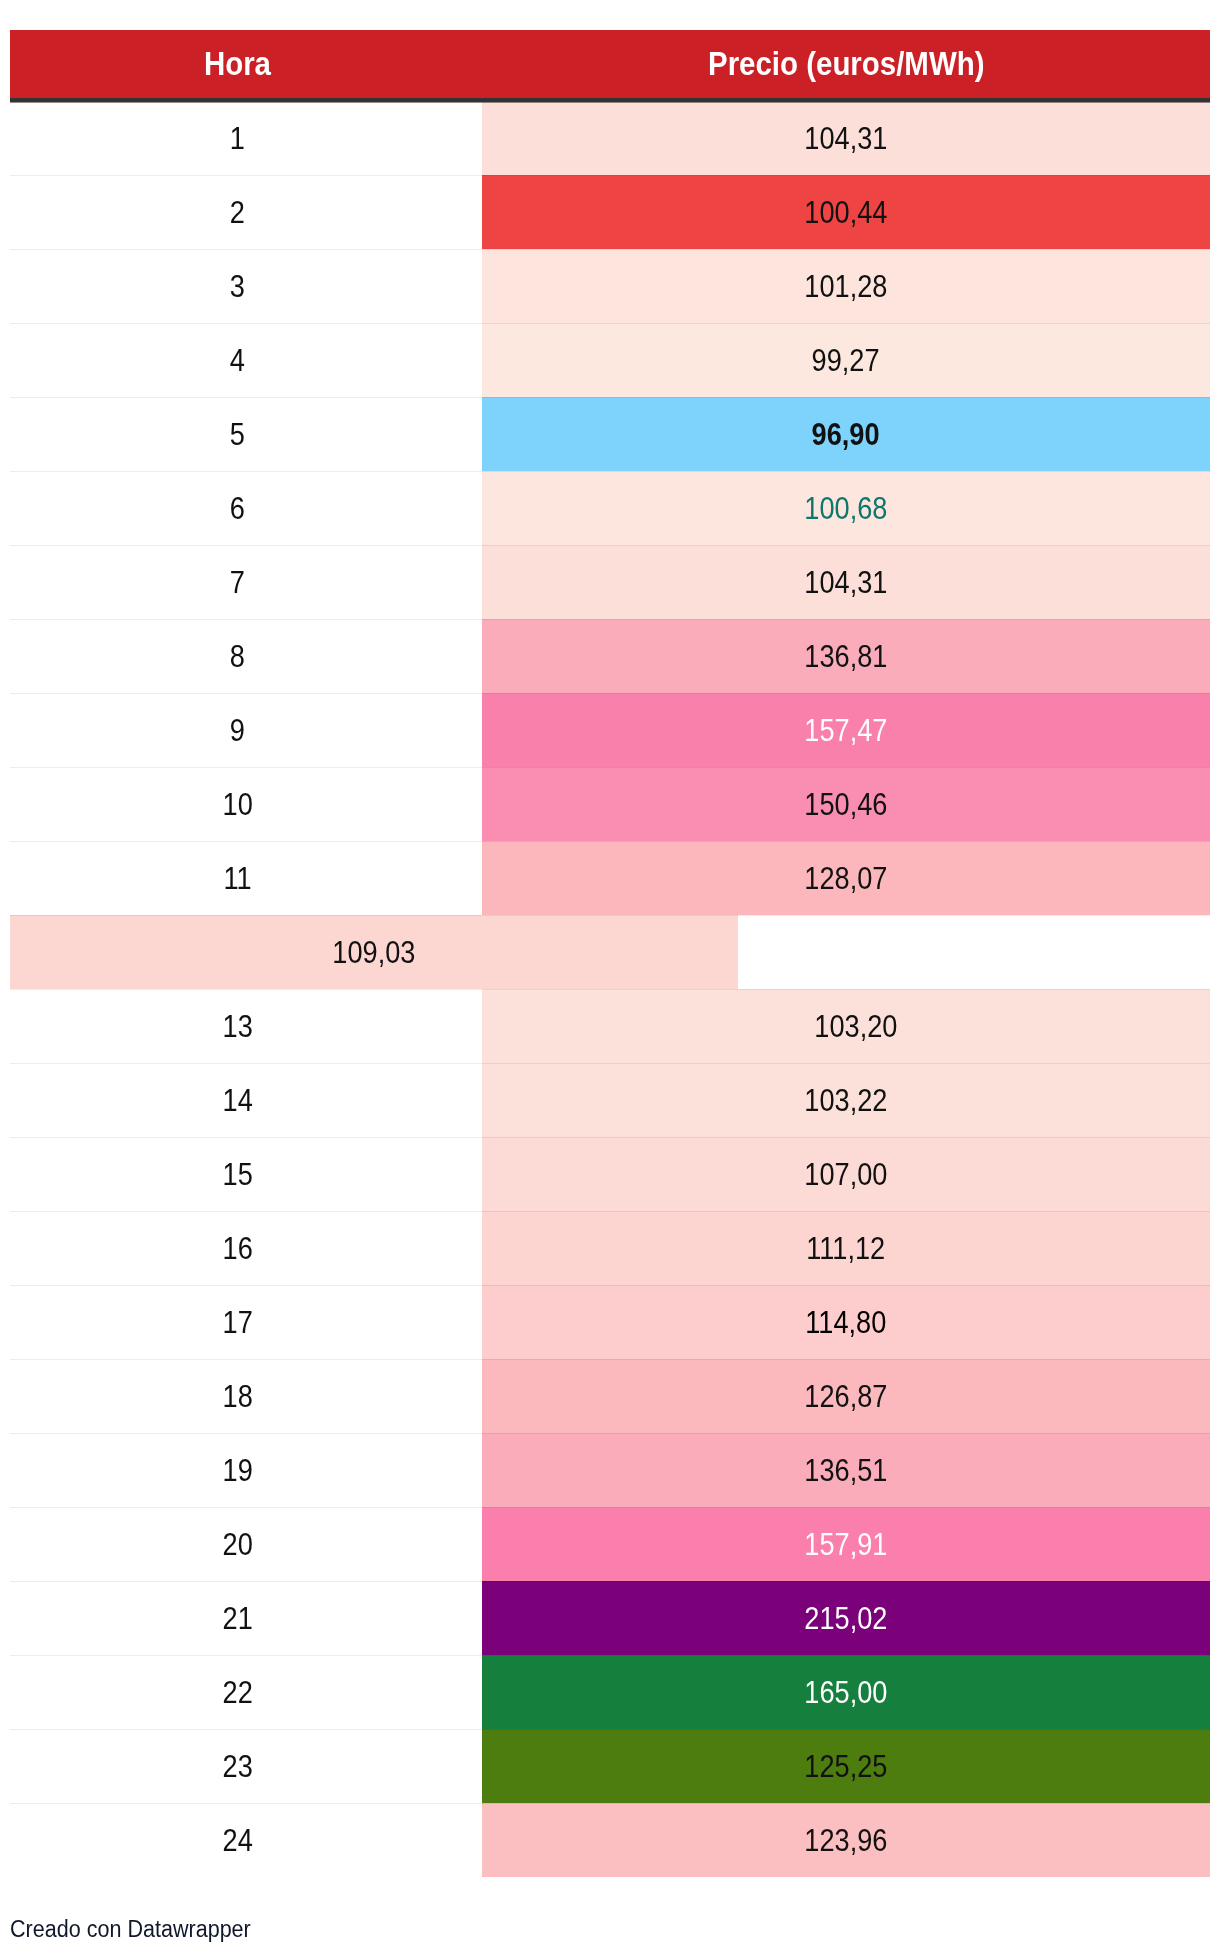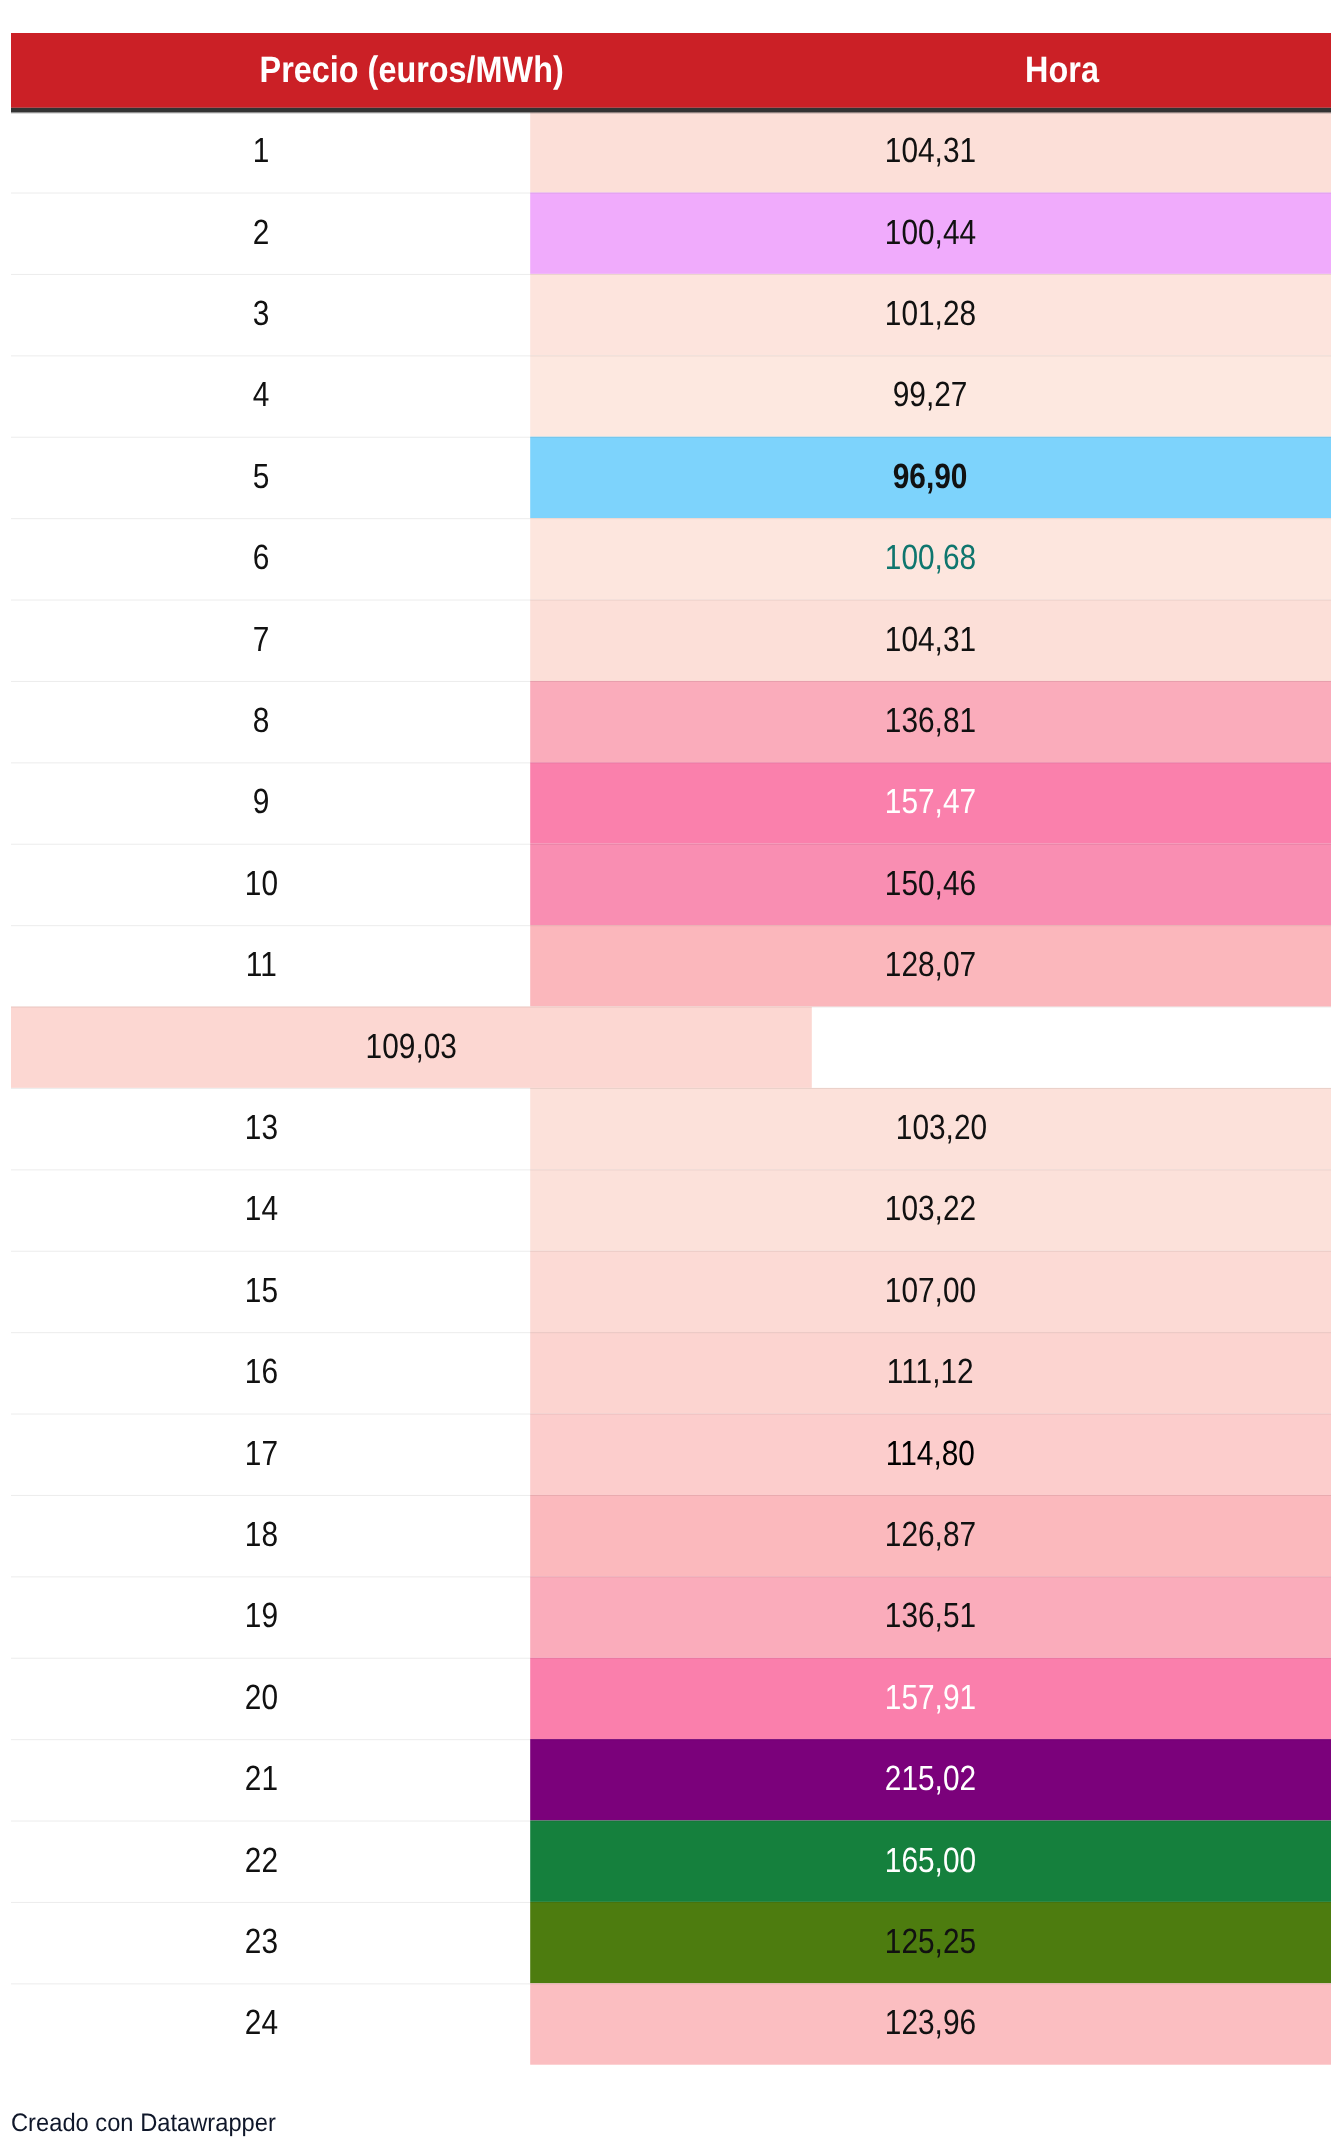--- a/index.html
+++ b/index.html
@@ -26,43 +26,43 @@
   .sep{position:absolute;left:0;top:0;width:1200px;height:1px;background:rgba(0,0,0,0.07);z-index:2;}
   .footer{position:absolute;left:10px;top:1918px;font-size:23px;color:#0f172a;line-height:1;}
   .footer-inner{display:inline-block;transform:scaleX(0.937) translateZ(0);transform-origin:left top;white-space:nowrap;}
 </style>
 </head>
 <body>
 
 <div id="chart">
   <div class="tbl">
     <div class="thead">
+      <div class="th th-hora">
+        <span class="th-inner">Hora</span>
+      </div>
       <div class="th th-precio">
         <span class="th-inner">Precio (euros/MWh)</span>
-      </div>
-      <div class="th th-hora">
-        <span class="th-inner">Hora</span>
       </div>
       <div class="hrule"></div>
     </div>
     <div id="tbody">
       <div class="row">
         <div class="cell c-hora">
             <span class="cell-inner">1</span>
           </div>
         <div class="cell c-precio" style="background-color: rgb(252, 223, 216); color: rgb(17, 17, 17);">
             <span class="cell-inner">104,31</span>
           </div>
       </div>
       <div class="row">
         <div class="sep"></div>
         <div class="cell c-hora">
             <span class="cell-inner">2</span>
           </div>
-        <div class="cell c-precio" style="background-color: #f0abfc; color: rgb(17, 17, 17);">
+        <div class="cell c-precio" style="background-color: #ef4444; color: rgb(17, 17, 17);">
             <span class="cell-inner">100,44</span>
           </div>
       </div>
       <div class="row">
         <div class="sep"></div>
         <div class="cell c-hora">
             <span class="cell-inner">3</span>
           </div>
         <div class="cell c-precio" style="background-color: rgb(253, 228, 221); color: rgb(17, 17, 17);">
             <span class="cell-inner">101,28</span>

